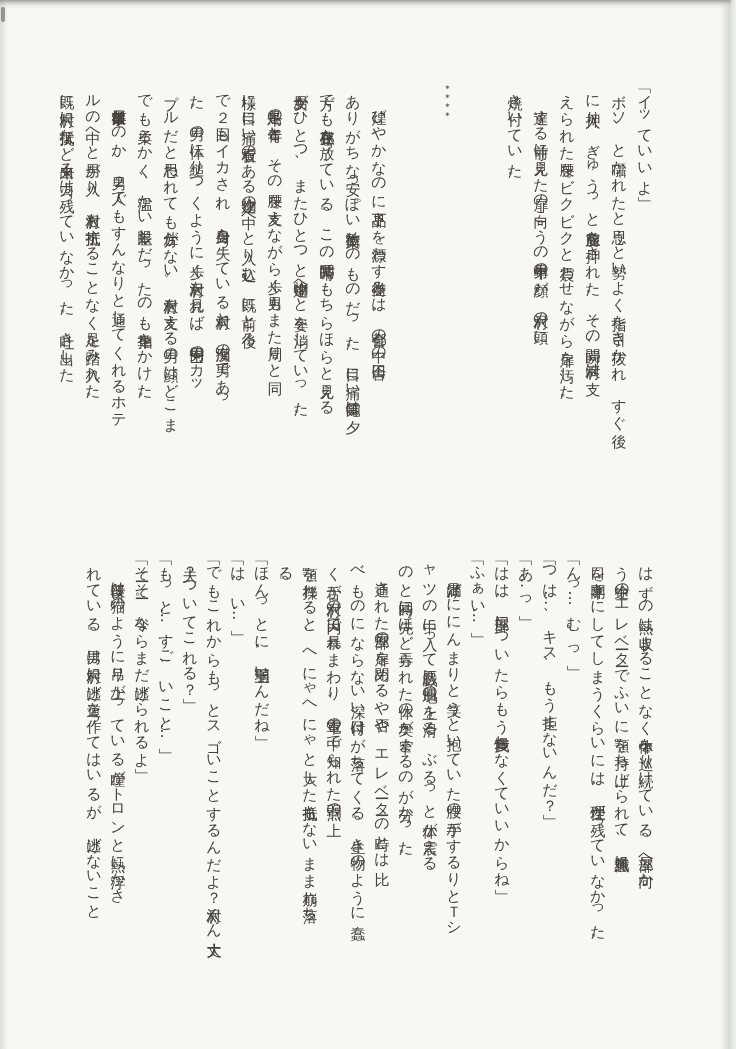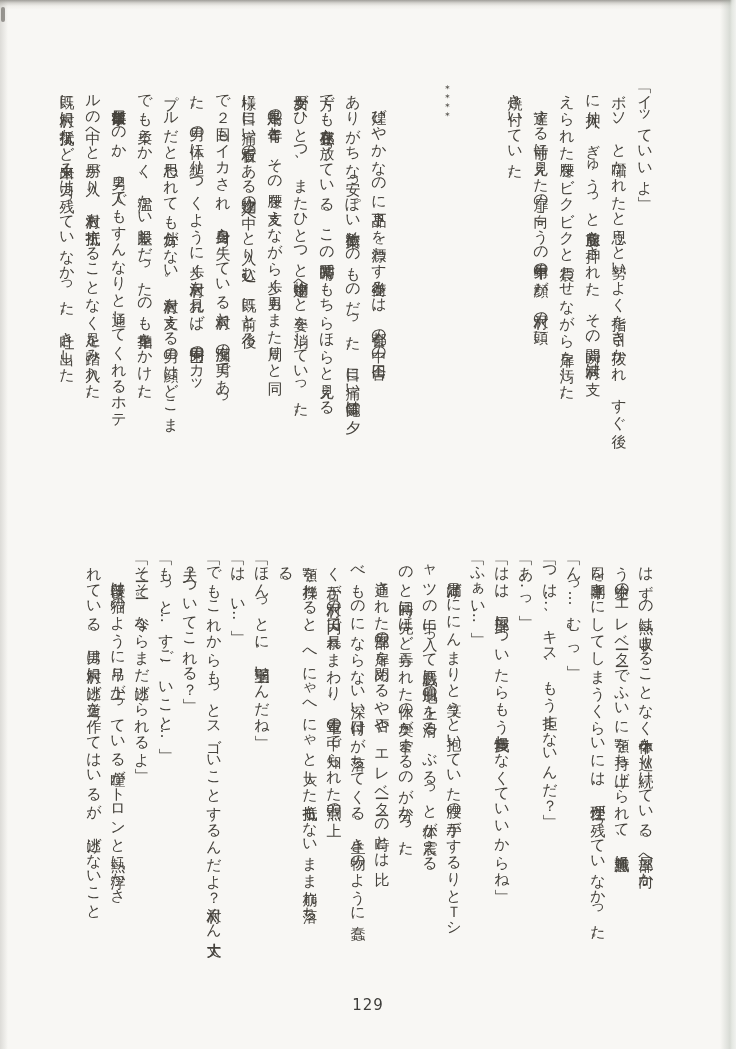--- a/index.html
+++ b/index.html
@@ -115,17 +115,16 @@
       <p class="line">「ほんっとに、上顎弱いんだね」</p>
       <p class="line">「は、い…」</p>
       <p class="line">「でもこれからもっとスゴいことするんだよ？沢村くん大丈</p>
       <p class="line">夫？ついてこれる？」</p>
       <p class="line">「もっと…すご、いこと…」</p>
       <p class="line">「そーそー。今ならまだ逃げられるよ」</p>
       <p class="line indent">普段は猫のように吊り上がっている瞳がトロンと熱に浮かさ</p>
       <p class="line">れている。男は沢村に逃げ道を作ってはいるが、逃げないこと</p>
     </div>
 
-  <div class="page-number">129</div>
 
   <div class="edge-right"></div>
 
 </div>
 
 </body></html>

